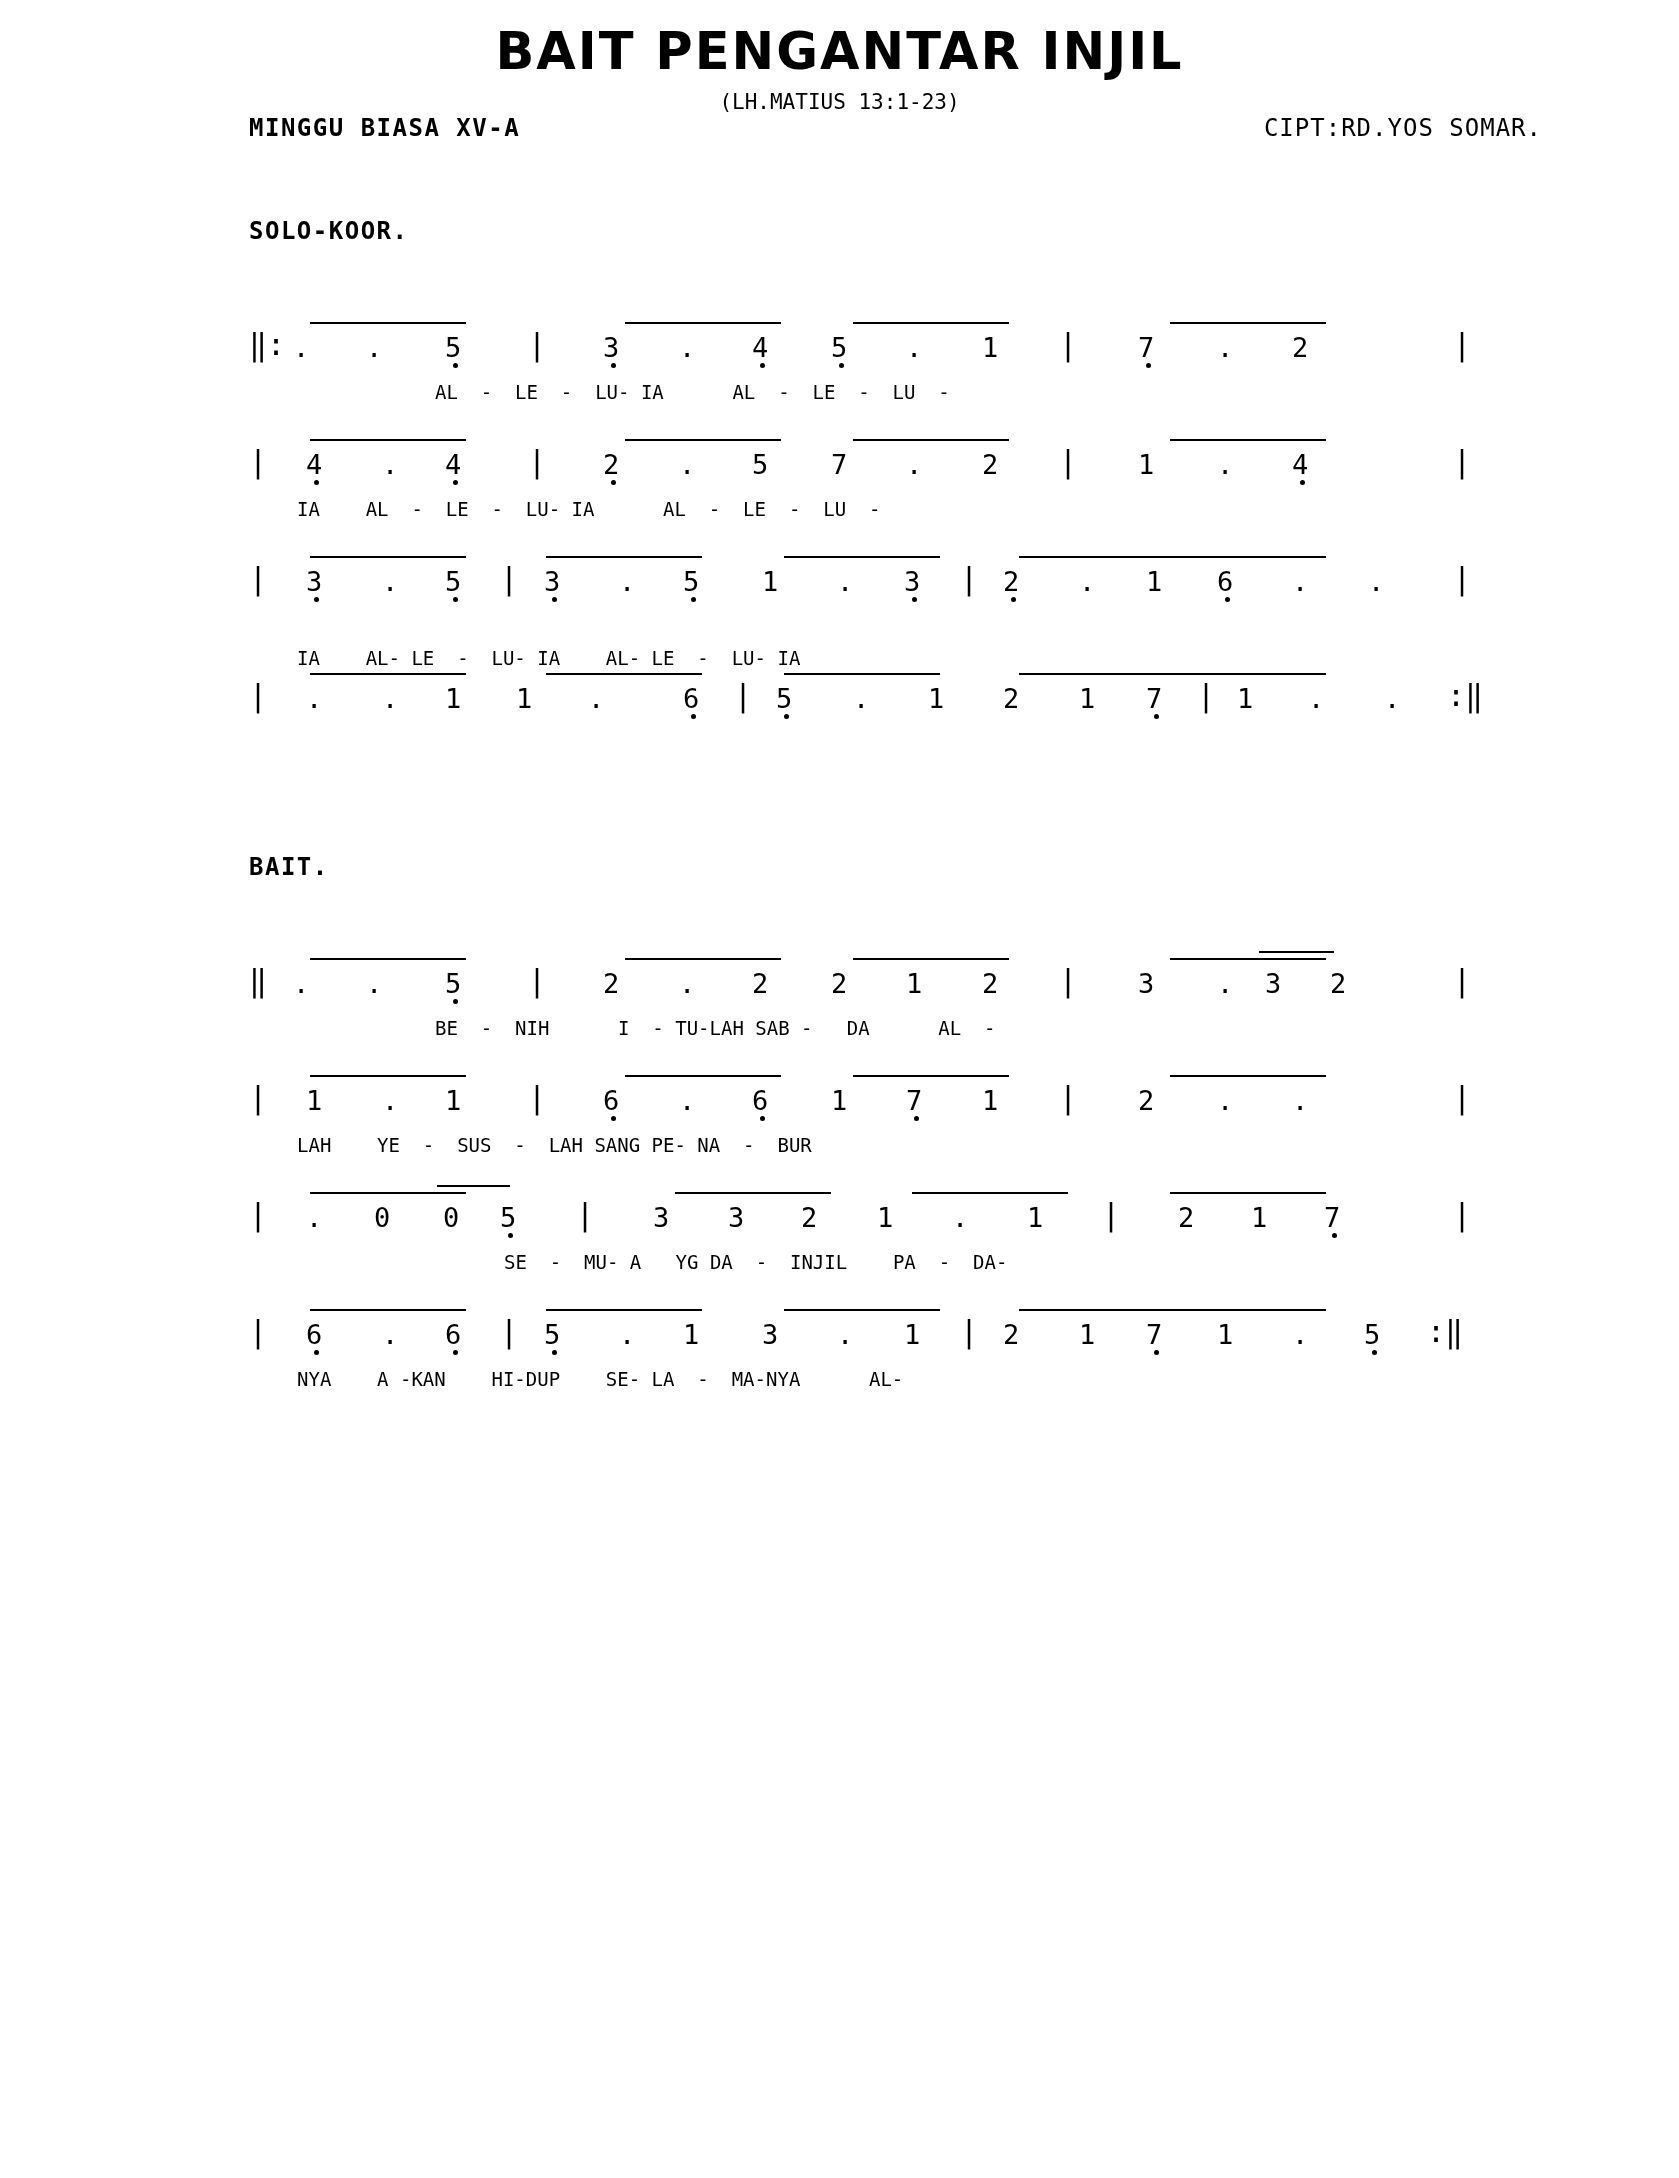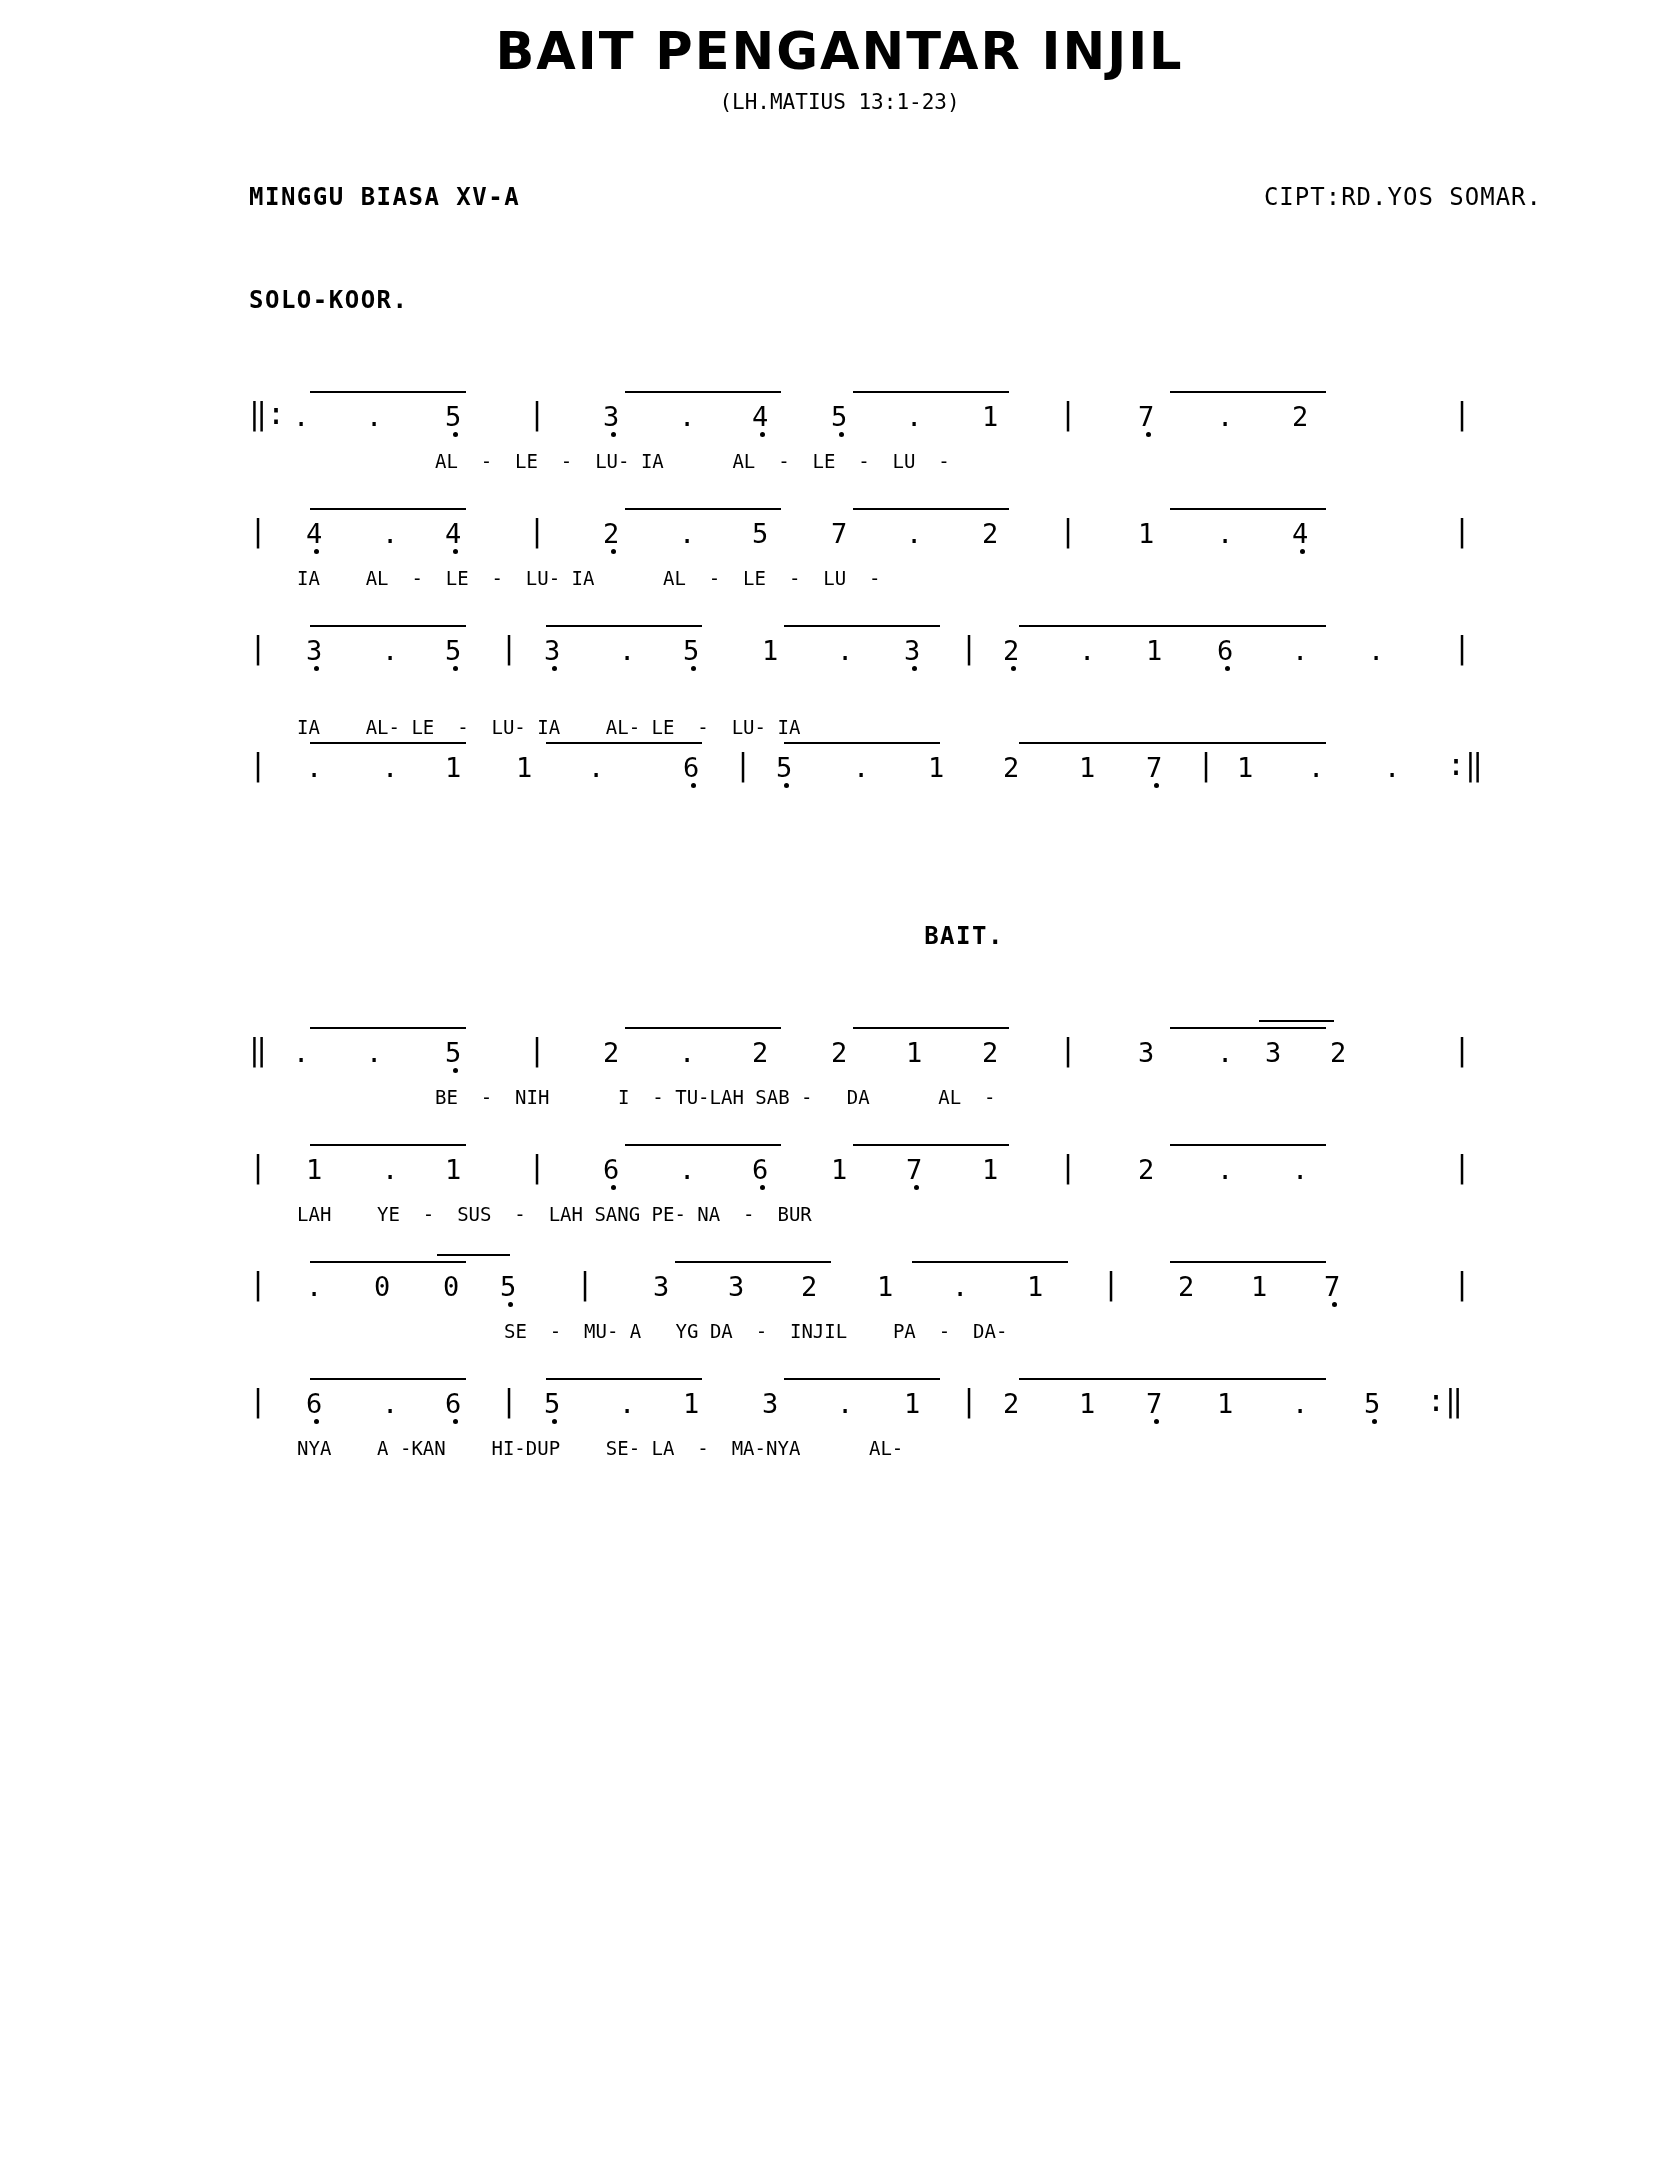--- a/index.html
+++ b/index.html
@@ -36,21 +36,20 @@
   .doc-subtitle {
     text-align: center;
     font-family: "DejaVu Sans Mono", monospace;
     font-size: 21px;
     margin-top: 10px;
     letter-spacing: 0px;
   }
 
   .meta-row {
     position: relative;
-    margin-top: 69px;
     height: 34px;
     padding: 0 0 0 0;
   }
   .meta-left {
     position: absolute;
     left: 249px;
     top: 0;
     font-weight: bold;
     font-size: 24px;
     letter-spacing: 1.5px;
@@ -63,21 +62,21 @@
     letter-spacing: 1px;
   }
 
   .section-label {
     font-weight: bold;
     font-size: 24px;
     letter-spacing: 1.5px;
     margin-left: 249px;
   }
   .section-label.solo { margin-top: 69px; }
-  .section-label.bait { margin-top: 85px; text-align: center; }
+  .section-label.bait { margin-top: 85px; }
 
   
   .staff {
     position: relative;
     margin-left: 249px;
     height: 117px;
     font-size: 27px;
     line-height: 1;
   }
   .staff.first { margin-top: 55px; }

